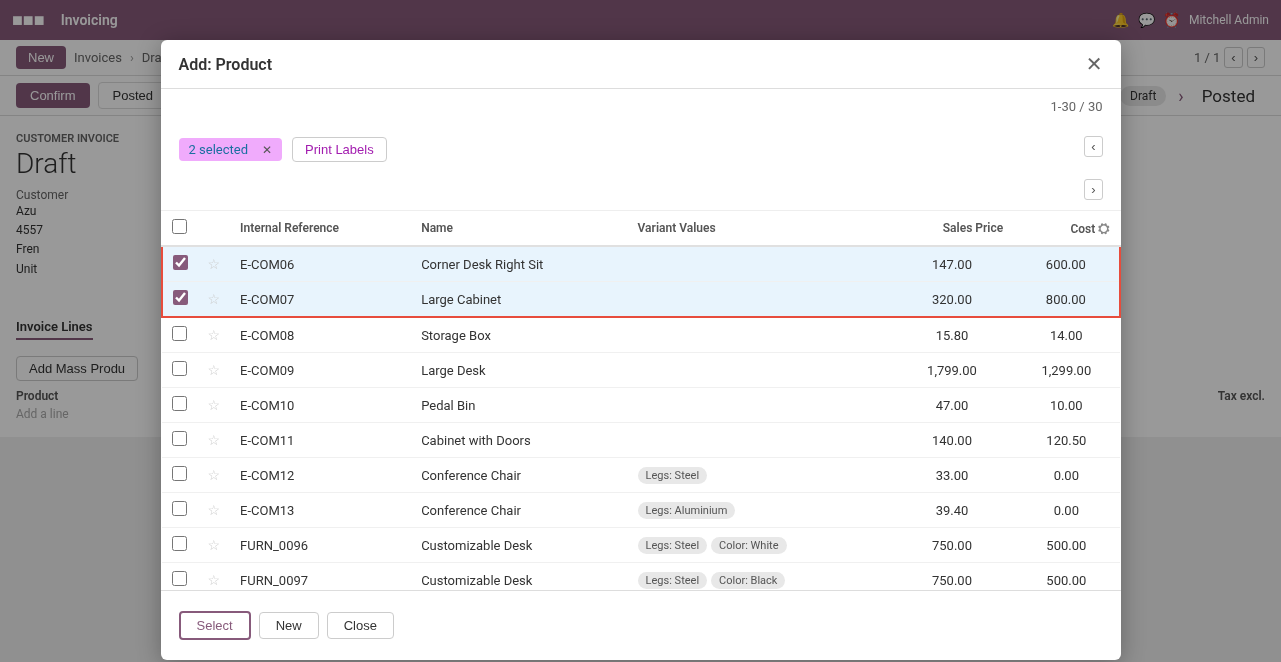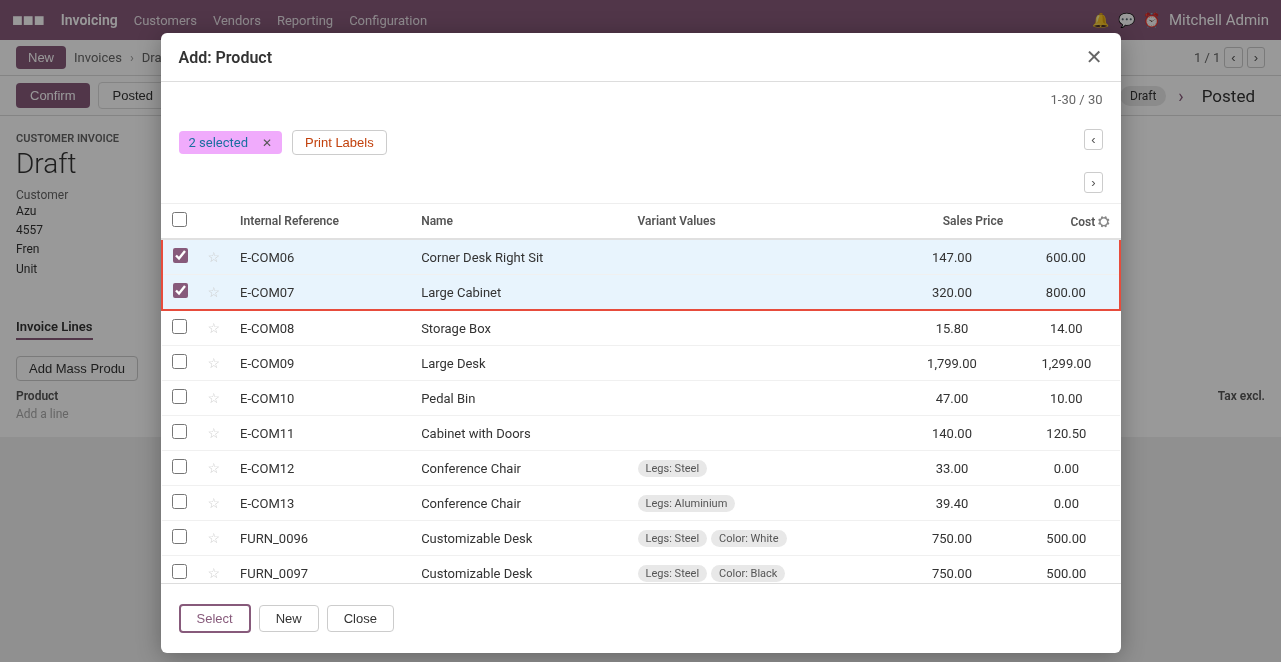--- a/index.html
+++ b/index.html
@@ -9,21 +9,21 @@
     .bg-page { width: 1281px; height: 662px; background: #f0f0f0; position: relative; overflow: hidden; }
 
     
     .top-nav { height: 40px; background: #875a7b; display: flex; align-items: center; padding: 0 12px; gap: 16px; }
     .nav-apps-icon { color: #fff; font-size: 18px; cursor: pointer; }
     .nav-brand { color: #fff; font-weight: 600; font-size: 14px; }
     .nav-links { display: flex; gap: 16px; }
     .nav-link { color: rgba(255,255,255,0.85); font-size: 13px; cursor: pointer; }
     .nav-right { margin-left: auto; display: flex; align-items: center; gap: 8px; }
     .nav-icon-btn { color: #fff; font-size: 14px; cursor: pointer; }
-    .nav-user { color: #fff; font-size: 15px; }
+    .nav-user { color: #fff; font-size: 12px; }
 
     
     .breadcrumb-bar { background: #fff; padding: 6px 16px; display: flex; align-items: center; gap: 8px; border-bottom: 1px solid #ddd; }
     .btn-new { background: #875a7b; color: #fff; border: none; padding: 4px 12px; border-radius: 4px; cursor: pointer; font-size: 13px; }
     .breadcrumb-text { color: #666; font-size: 13px; }
     .breadcrumb-sep { color: #999; }
     .pagination-right { margin-left: auto; display: flex; align-items: center; gap: 4px; font-size: 13px; color: #666; }
 
     
     .action-bar { background: #fff; padding: 6px 16px; display: flex; align-items: center; gap: 8px; border-bottom: 1px solid #ddd; }
@@ -36,30 +36,30 @@
     .content-area { background: #fff; padding: 16px; }
     .invoice-title { font-size: 11px; color: #666; font-weight: 600; text-transform: uppercase; }
     .invoice-h1 { font-size: 28px; font-weight: 300; color: #333; margin-top: 2px; }
     .customer-label { font-size: 12px; color: #666; margin-top: 8px; }
     .customer-info { font-size: 12px; color: #333; line-height: 1.6; }
 
     
     .overlay { position: absolute; top: 0; left: 0; width: 100%; height: 100%; background: rgba(0,0,0,0.4); z-index: 100; }
 
     
-    .modal { position: absolute; top: 33px; left: 50%; transform: translateX(-50%); width: 960px; background: #fff; border-radius: 6px; box-shadow: 0 4px 24px rgba(0,0,0,0.3); z-index: 200; display: flex; flex-direction: column; max-height: 620px; }
+    .modal { position: absolute; top: 40px; left: 50%; transform: translateX(-50%); width: 960px; background: #fff; border-radius: 6px; box-shadow: 0 4px 24px rgba(0,0,0,0.3); z-index: 200; display: flex; flex-direction: column; max-height: 620px; }
 
     .modal-header { display: flex; align-items: center; padding: 14px 18px; border-bottom: 1px solid #ddd; }
     .modal-title { font-size: 16px; font-weight: 600; color: #333; }
     .modal-close { margin-left: auto; background: none; border: none; font-size: 20px; cursor: pointer; color: #666; line-height: 1; }
 
     .modal-toolbar { display: flex; align-items: center; padding: 10px 18px; gap: 10px; border-bottom: 1px solid #eee; }
     .badge-selected { background: #f0abfc; color: #1a6fa0; padding: 4px 10px; border-radius: 4px; font-size: 13px; display: flex; align-items: center; gap: 14px; }
     .badge-x { cursor: pointer; color: #555; font-size: 12px; }
-    .btn-print-labels { background: #fff; border: 1px solid #ccc; padding: 4px 12px; border-radius: 4px; cursor: pointer; font-size: 13px; color: #c2410c; }
+    .btn-print-labels { background: #fff; border: 1px solid #ccc; padding: 4px 12px; border-radius: 4px; cursor: pointer; font-size: 13px; color: #a21caf; }
     .toolbar-pagination { margin-left: auto; display: flex; align-items: flex-end; gap: 22px; font-size: 13px; color: #666; flex-direction: column; }
     .pagination-btn { background: none; border: 1px solid #ccc; border-radius: 3px; cursor: pointer; padding: 2px 6px; font-size: 13px; color: #555; }
 
     
     .modal-body { overflow-y: auto; flex: 1; position: relative; }
     .product-table { width: 100%; border-collapse: collapse; }
     .product-table thead th { padding: 8px 10px; text-align: left; font-size: 12px; font-weight: 600; color: #555; border-bottom: 2px solid #e0e0e0; background: #fff; position: sticky; top: 0; z-index: 10; }
     .product-table thead th.right { text-align: right; }
     .product-table tbody tr { border-bottom: 1px solid #f0f0f0; }
     .product-table tbody tr.selected-row { background: #e8f4fd; }
@@ -85,26 +85,20 @@
     .add-mass-btn { background: #fff; border: 1px solid #ccc; padding: 4px 12px; border-radius: 4px; cursor: pointer; font-size: 13px; color: #333; margin-top: 8px; }
   </style>
 </head>
 <body>
 
 <div class="bg-page">
 
   <div class="top-nav">
     <span class="nav-apps-icon">■■■</span>
     <span class="nav-brand">Invoicing</span>
-    <div class="nav-links">
-      <span class="nav-link">Customers</span>
-      <span class="nav-link">Vendors</span>
-      <span class="nav-link">Reporting</span>
-      <span class="nav-link">Configuration</span>
-    </div>
     <div class="nav-right">
       <span class="nav-icon-btn">🔔</span>
       <span class="nav-icon-btn">💬</span>
       <span class="nav-icon-btn">⏰</span>
       <span class="nav-user">Mitchell Admin</span>
     </div>
   </div>
 
   <div class="breadcrumb-bar">
     <button class="btn-new">New</button>

